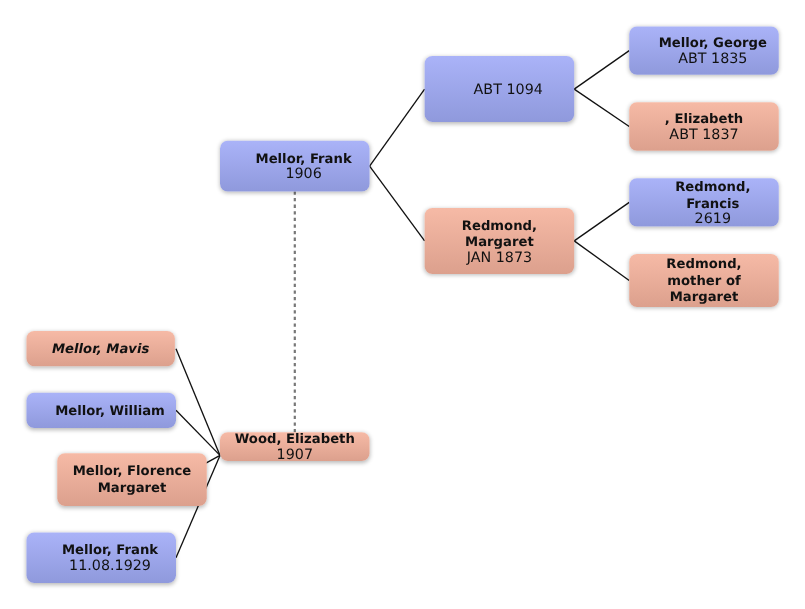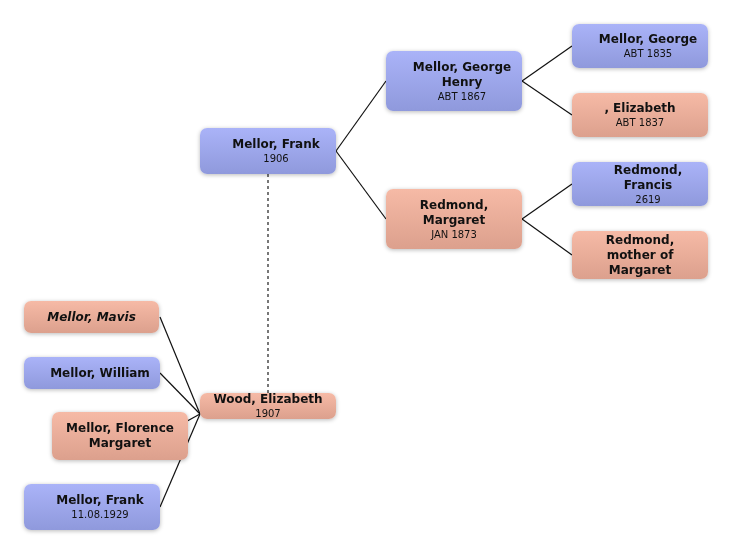--- a/index.html
+++ b/index.html
@@ -5,21 +5,21 @@
   html, body { margin:0; padding:0; background:#ffffff; }
   body { width:732px; height:554px; position:relative; overflow:hidden;
          font-family:"DejaVu Sans", "Liberation Sans", sans-serif; }
   #lines { position:absolute; left:0; top:0; width:732px; height:554px; }
   .box { position:absolute; border-radius:7px; box-sizing:border-box;
          display:flex; flex-direction:column; align-items:center; justify-content:center;
          text-align:center; color:#111; box-shadow:0 1px 4px rgba(0,0,0,0.28); padding:0 4px; }
   .male { background:linear-gradient(#aab3f8, #8f99dc);padding-left:20px; }
   .female { background:linear-gradient(#f6baa6, #dca08d); }
   .name { font-weight:bold; font-size:12px; line-height:15px; }
-  .date { font-size:10px; line-height:13px; }
+  .date { font-size:13px; line-height:13px; }
 </style>
 </head>
 <body>
 
 <svg id="lines" xmlns="http://www.w3.org/2000/svg">
   <g stroke="#111" stroke-width="1.2" fill="none">
     <line x1="336" y1="151" x2="386" y2="81"></line>
     <line x1="336" y1="151" x2="386" y2="219"></line>
     <line x1="522" y1="81" x2="572" y2="46"></line>
     <line x1="522" y1="81" x2="572" y2="115"></line>
@@ -32,22 +32,21 @@
   </g>
   <line x1="268" y1="174" x2="268" y2="393" stroke="#777" stroke-width="2" stroke-dasharray="3,3"></line>
 </svg>
 
 <div class="box male" style="left:200px;top:128px;width:136px;height:46px;">
   <span class="name">Mellor, Frank</span>
   <span class="date">1906</span>
 </div>
 
 <div class="box male" style="left:386px;top:51px;width:136px;height:60px;">
-  <span class="name" style="width:100px;">Mellor, George Henry</span>
-  <span class="date">ABT 1867</span>
+  <span class="date">ABT 1094</span>
 </div>
 
 <div class="box male" style="left:572px;top:24px;width:136px;height:44px;">
   <span class="name">Mellor, George</span>
   <span class="date">ABT 1835</span>
 </div>
 
 <div class="box female" style="left:572px;top:93px;width:136px;height:44px;text-align:right;">
   <span class="name">, Elizabeth</span>
   <span class="date">ABT 1837</span>

